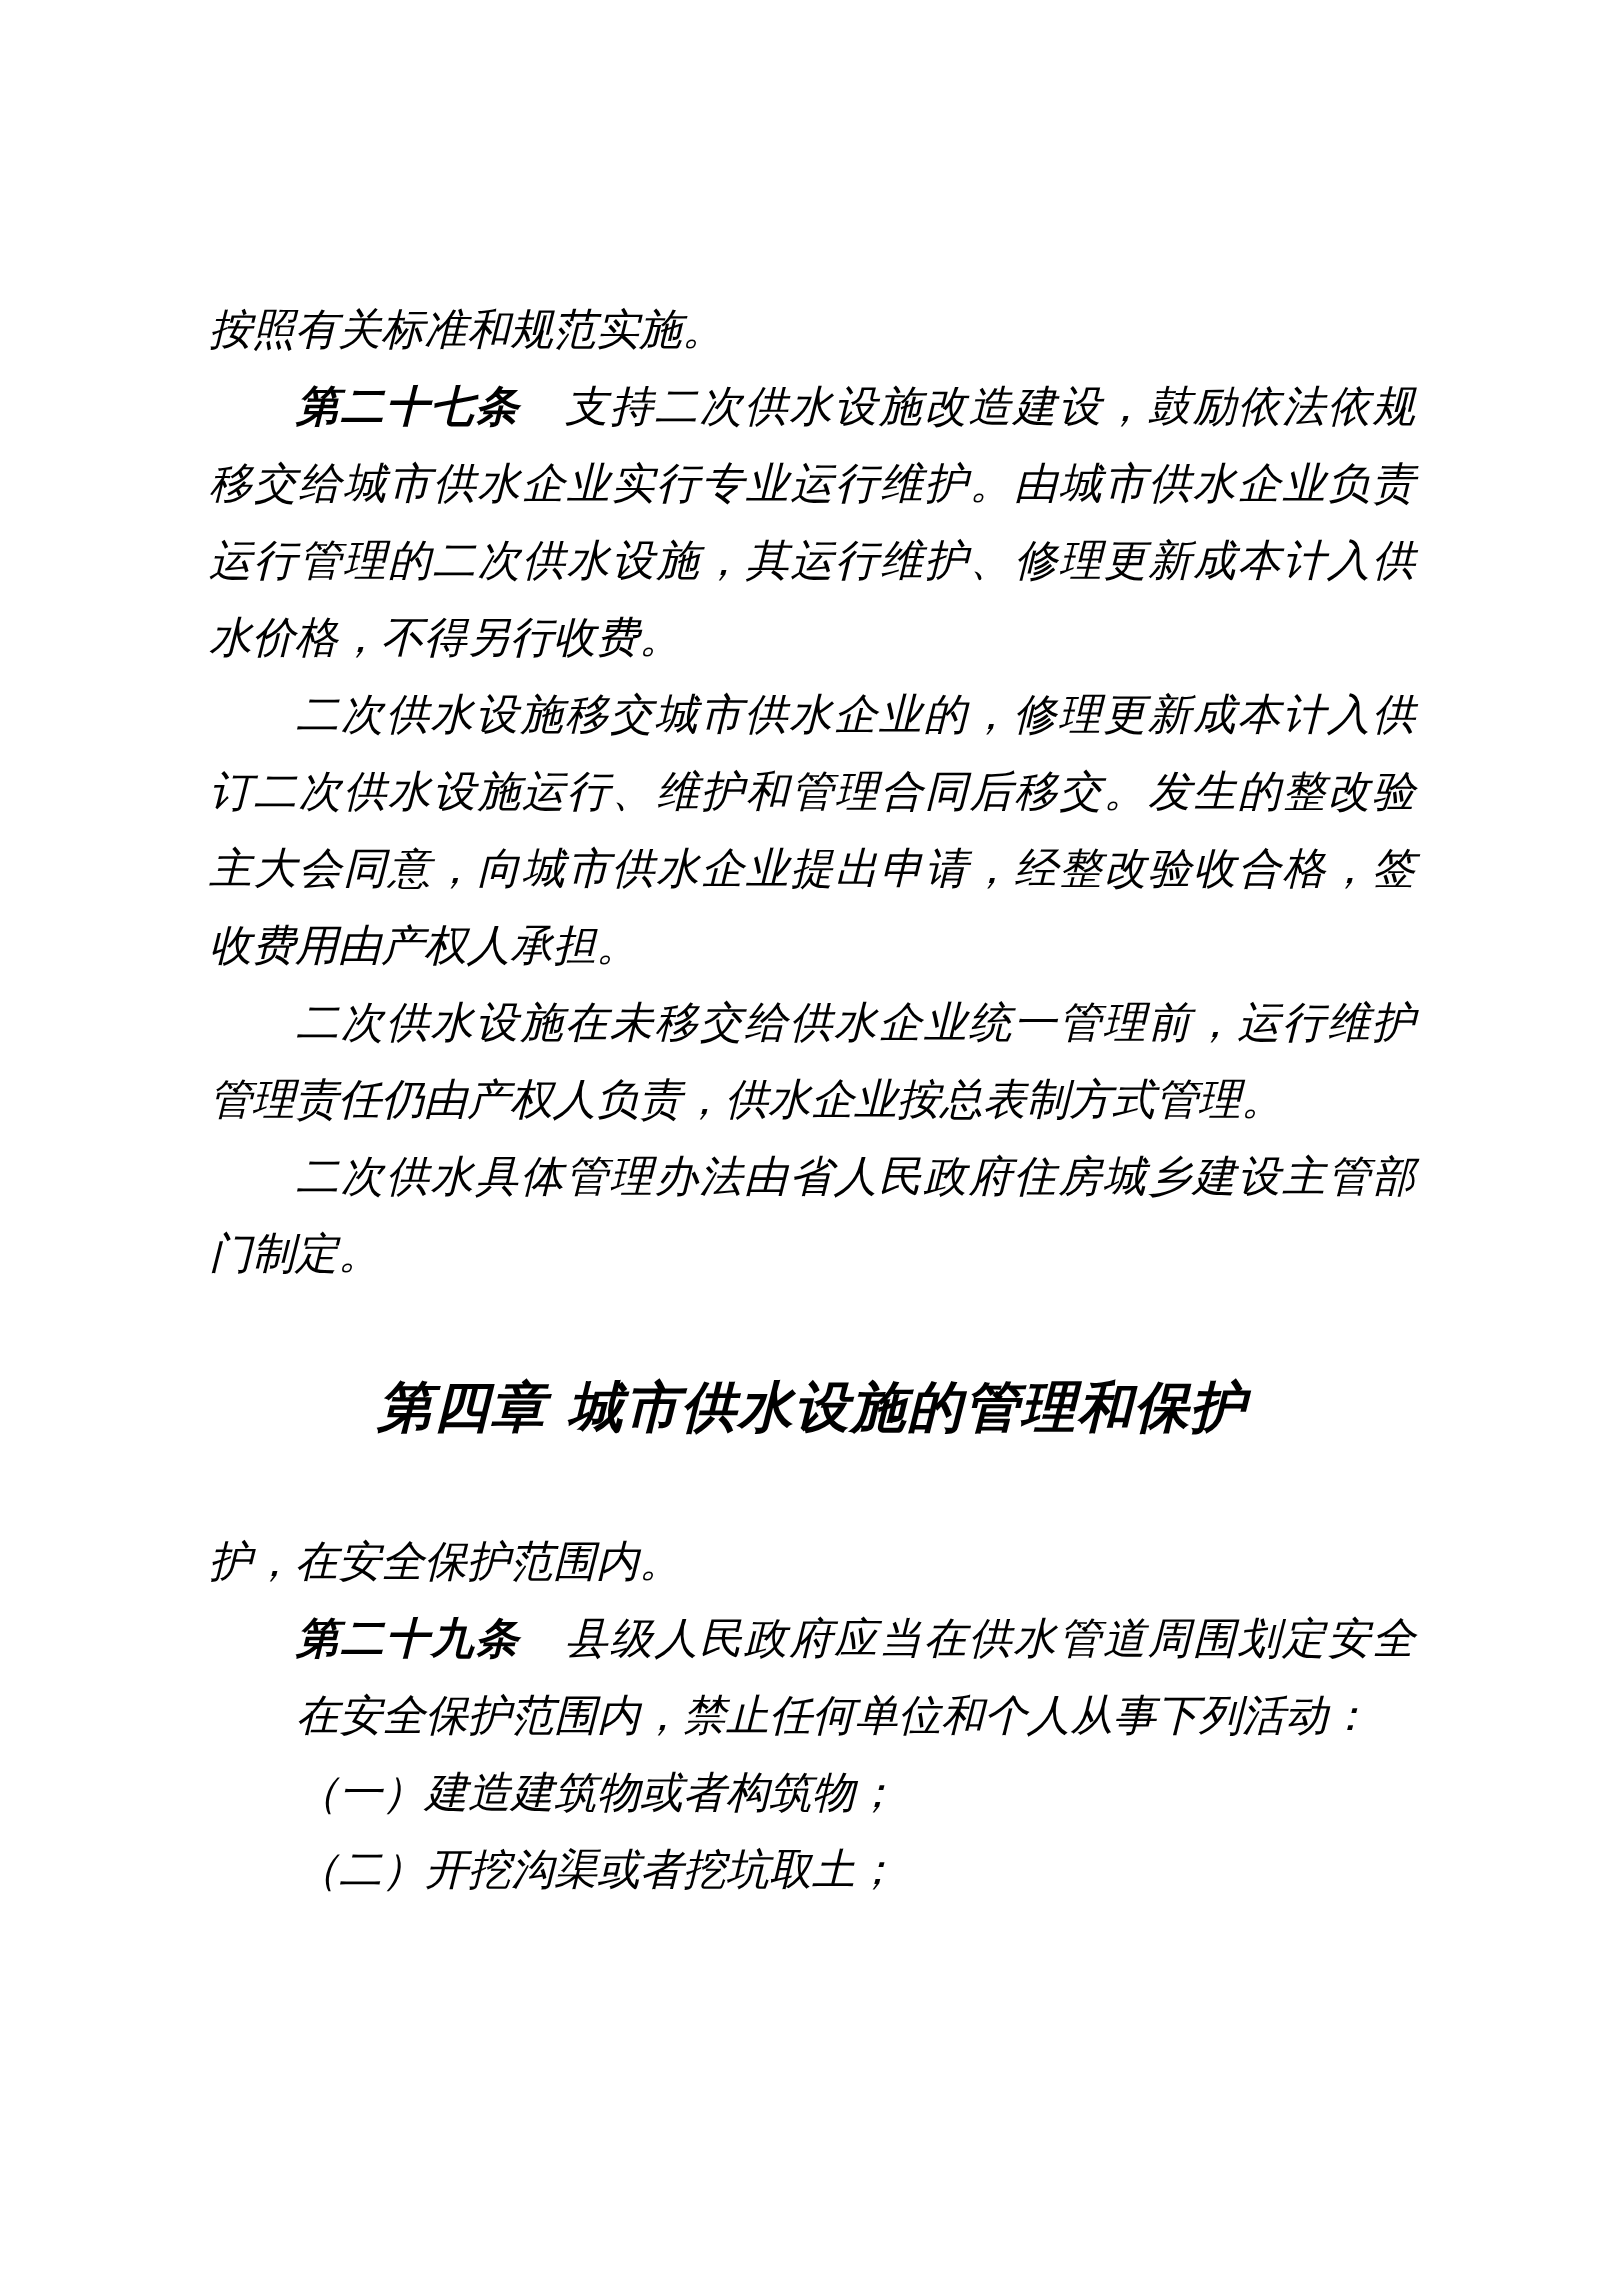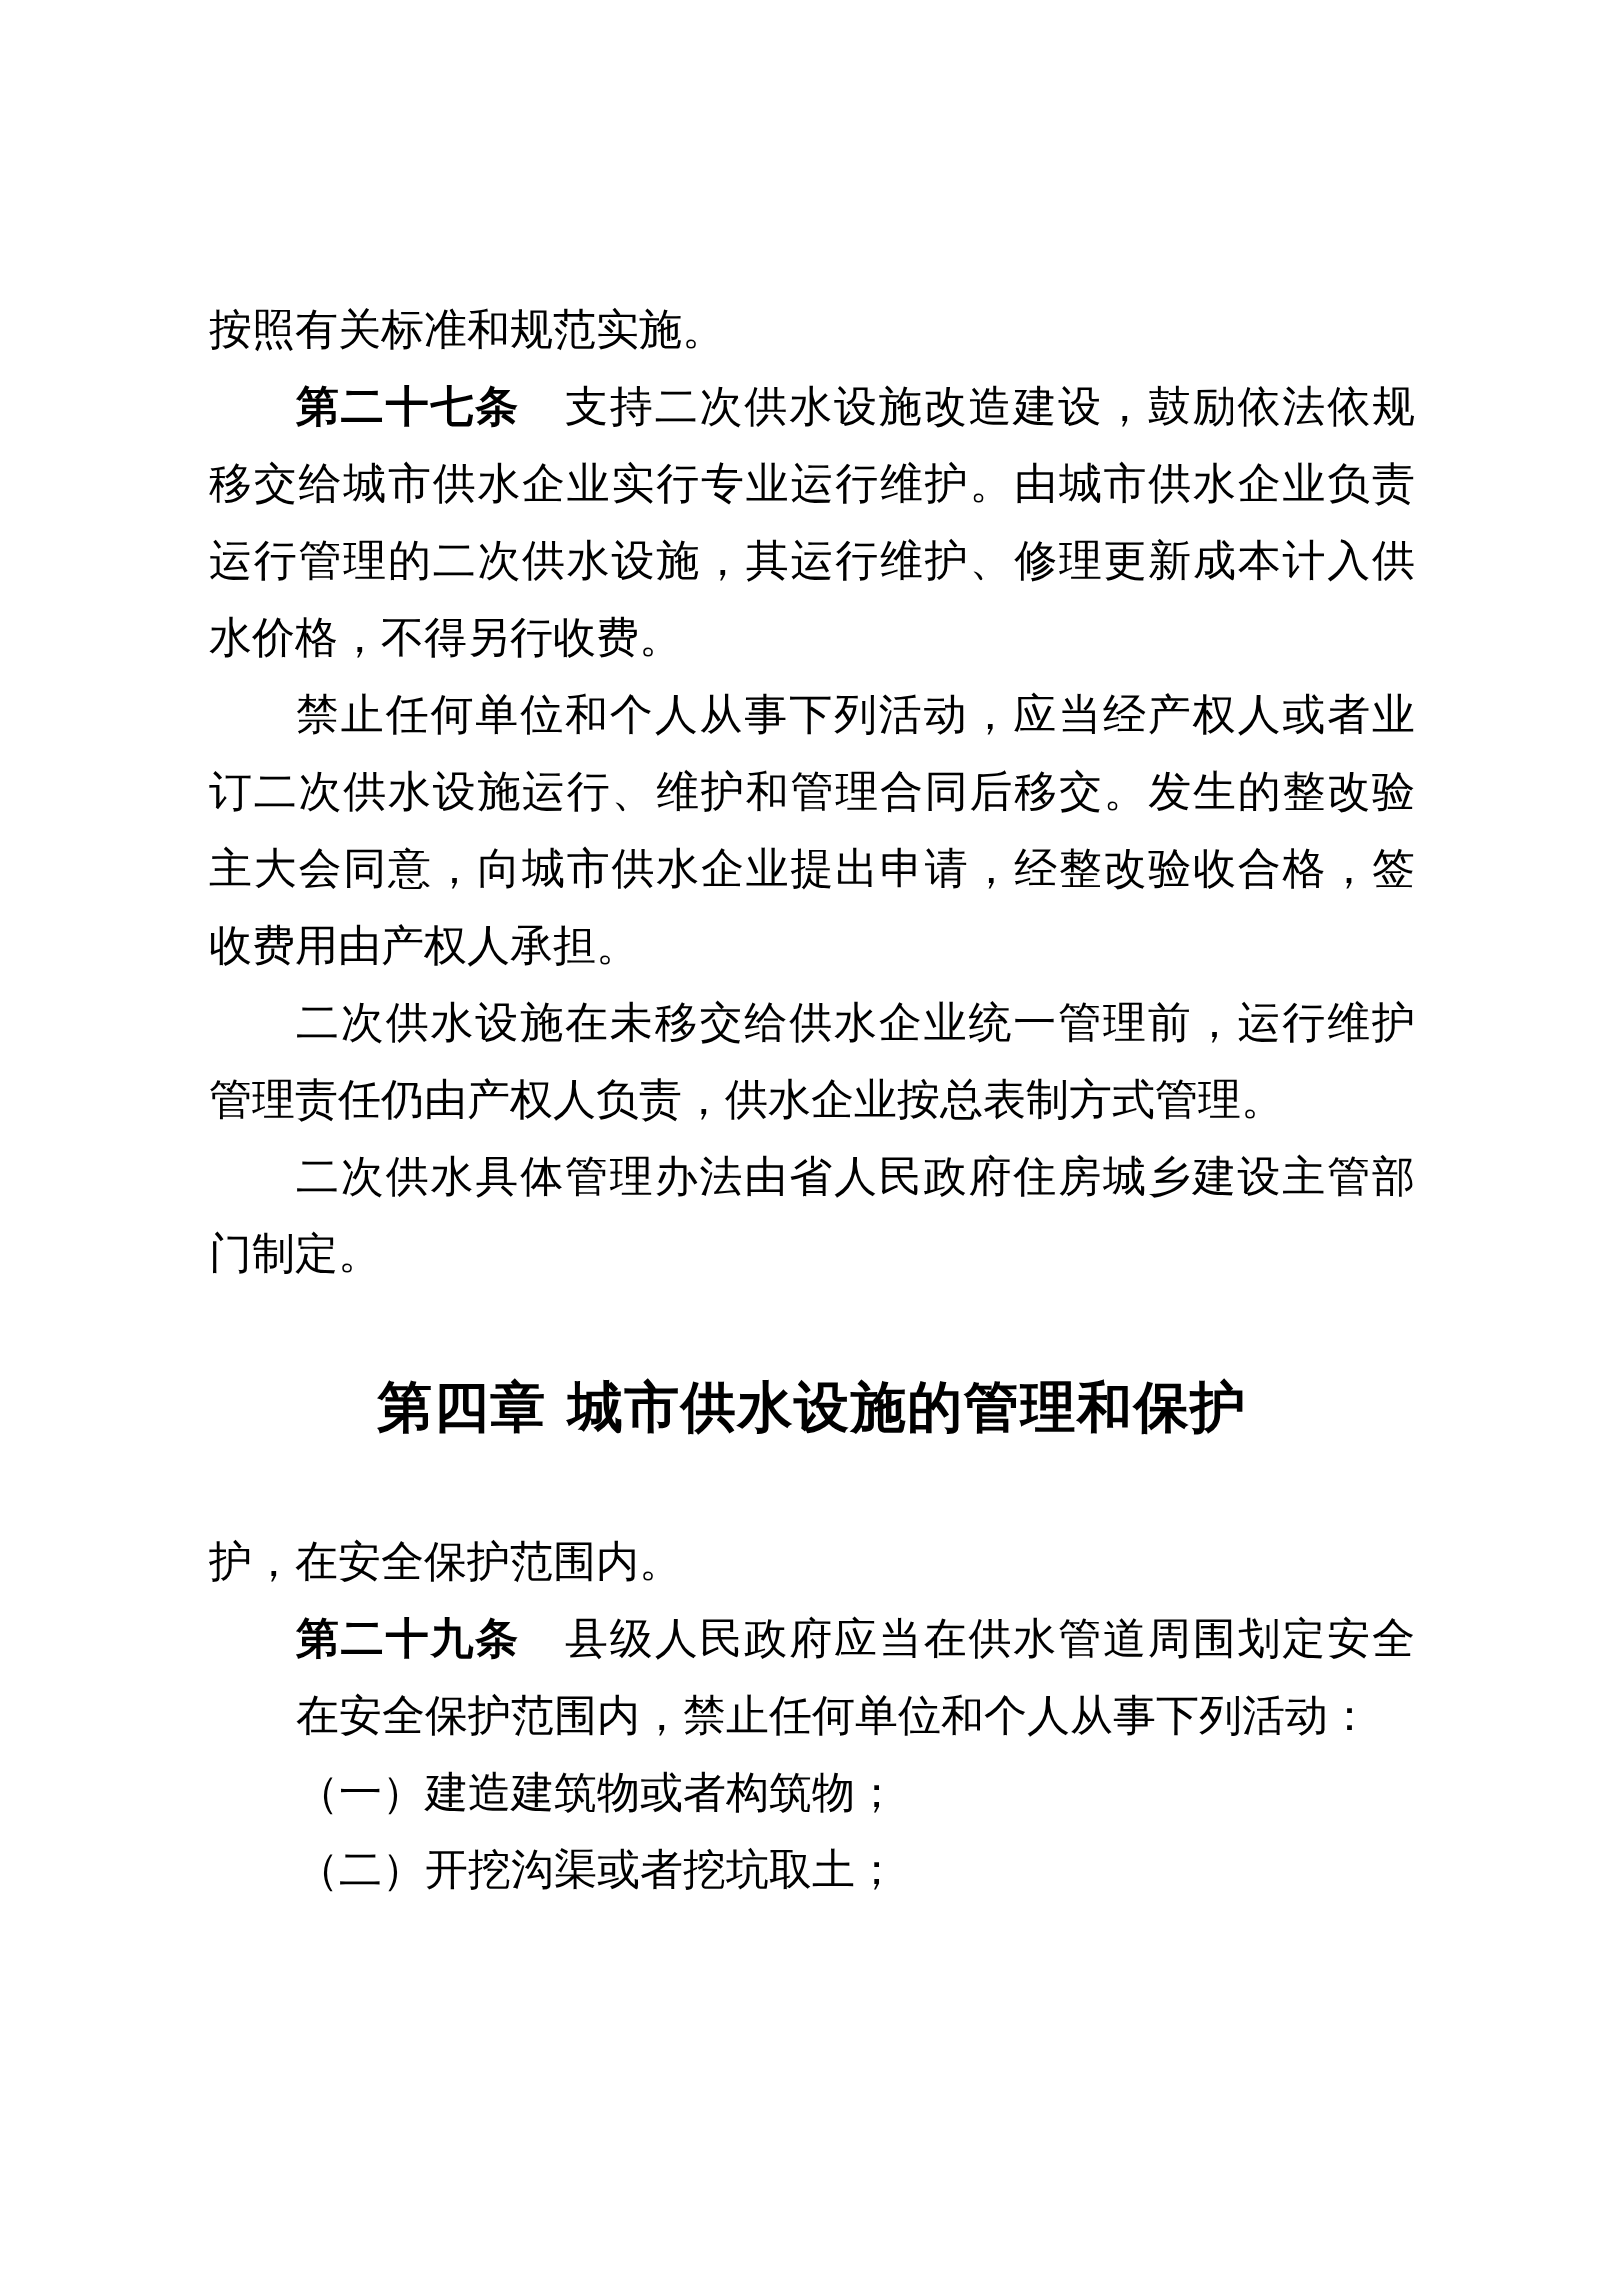--- a/index.html
+++ b/index.html
@@ -6,20 +6,21 @@
     margin: 0;
     padding: 0;
     background: #ffffff;
   }
   .page {
     position: relative;
     width: 1623px;
     height: 2295px;
     background: #ffffff;
     overflow: hidden;
+    font-style: italic;
   }
   .text-block {
     position: absolute;
     left: 209px;
     top: 291px;
     width: 1206px;
   }
   .line {
     height: 77px;
     line-height: 77px;
@@ -55,21 +56,21 @@
 </head>
 <body>
 
 <div class="page">
   <div class="text-block">
       <div class="line"><span class="run">按照有关标准和规范实施。</span></div>
       <div class="line indent-2 justify"><span class="run-bold">第二十七条</span><span class="run">　支持二次供水设施改造建设，鼓励依法依规</span></div>
       <div class="line justify"><span class="run">移交给城市供水企业实行专业运行维护。由城市供水企业负责</span></div>
       <div class="line justify"><span class="run">运行管理的二次供水设施，其运行维护、修理更新成本计入供</span></div>
       <div class="line"><span class="run">水价格，不得另行收费。</span></div>
-      <div class="line indent-2 justify"><span class="run">禁止任何单位和个人从事下列活动，应当经产权人或者业</span></div>
+      <div class="line indent-2 justify"><span class="run">二次供水设施移交城市供水企业的，修理更新成本计入供</span></div>
       <div class="line justify"><span class="run">订二次供水设施运行、维护和管理合同后移交。发生的整改验</span></div>
       <div class="line justify"><span class="run">主大会同意，向城市供水企业提出申请，经整改验收合格，签</span></div>
       <div class="line"><span class="run">收费用由产权人承担。</span></div>
       <div class="line indent-2 justify"><span class="run">二次供水设施在未移交给供水企业统一管理前，运行维护</span></div>
       <div class="line"><span class="run">管理责任仍由产权人负责，供水企业按总表制方式管理。</span></div>
       <div class="line indent-2 justify"><span class="run">二次供水具体管理办法由省人民政府住房城乡建设主管部</span></div>
       <div class="line"><span class="run">门制定。</span></div>
       <div class="line blank"></div>
       <div class="line heading"><span class="run-bold">第四章 城市供水设施的管理和保护</span></div>
       <div class="line blank"></div>

